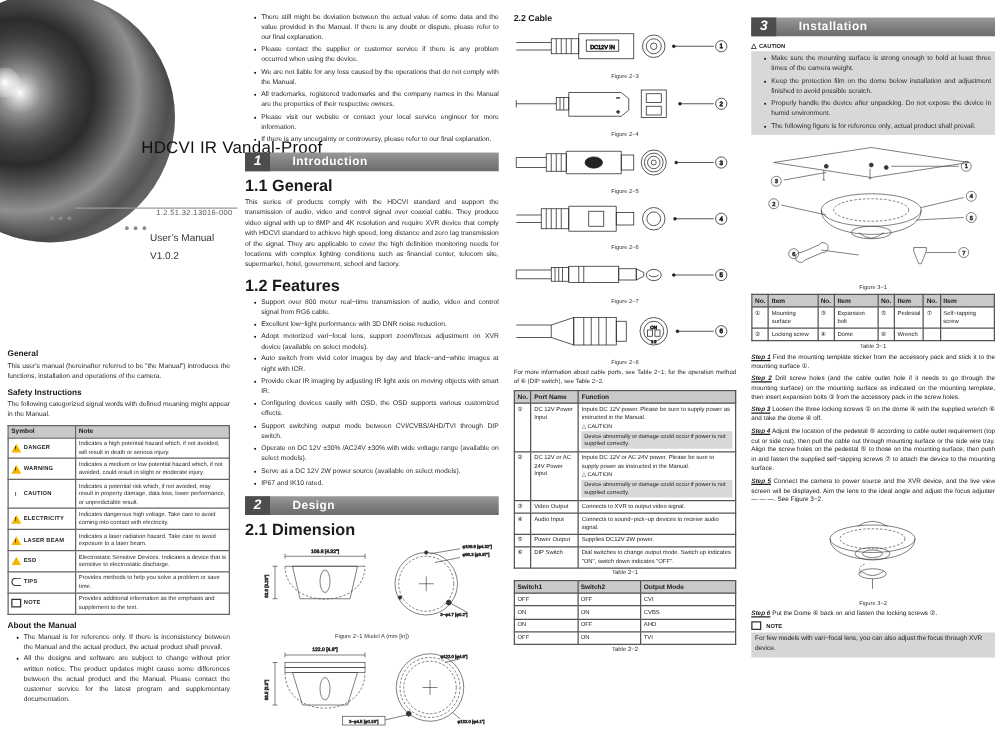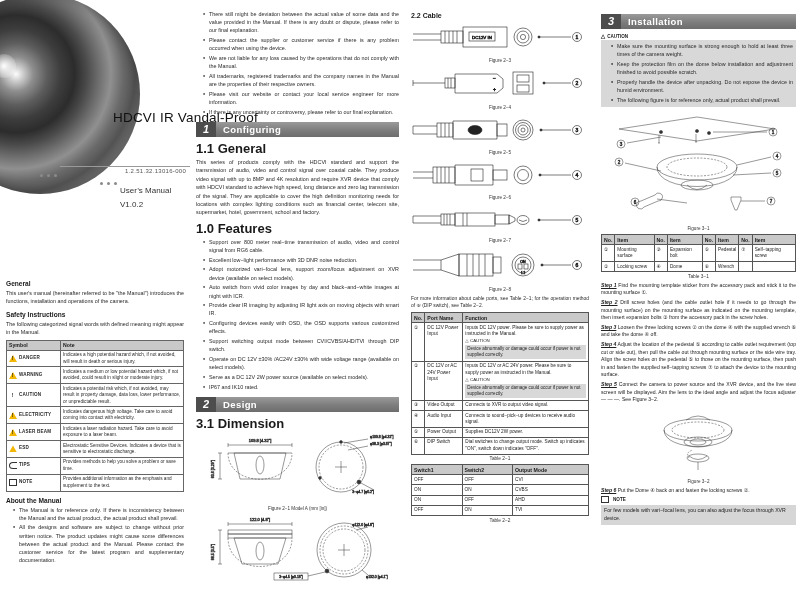--- a/index.html
+++ b/index.html
@@ -82,21 +82,21 @@
   
   .sec {
     display:flex; align-items:center; margin:6px 0 4px;
     background:linear-gradient(180deg,#9a9a9a 0%,#7d7d7d 55%,#6d6d6d 100%);
     height:15px; color:#fff;
   }
   .sec .num {
     width:20px; text-align:center; font-size:11px; font-weight:bold; font-style:italic;
     background:#4d4d4d; height:15px; line-height:15px;
   }
-  .sec .nm { font-size:9.5px; font-weight:bold; padding-left:7px; letter-spacing:.4px;}
+  .sec .nm { font-size:9.5px; font-weight:bold; padding-left:18px; letter-spacing:.4px;}
   .h2 { font-size:13px; font-weight:bold; margin:4px 0 2px; }
   .h2b { font-size:7px; font-weight:bold; margin:4px 0 2px; }
 
   
   .fig-cap { font-size:4.6px; text-align:center; color:#333; margin:1px 0 3px; }
   svg { display:block; }
 
   
   table.gt { width:100%; border-collapse:collapse; }
   table.gt th { background:#c9c9c9; border:.5px solid #555; font-size:5.2px; padding:1.5px 2px; text-align:left; }
@@ -194,46 +194,46 @@
       <li>There still might be deviation between the actual value of some data and the value provided in the Manual. If there is any doubt or dispute, please refer to our final explanation.</li>
       <li>Please contact the supplier or customer service if there is any problem occurred when using the device.</li>
       <li>We are not liable for any loss caused by the operations that do not comply with the Manual.</li>
       <li>All trademarks, registered trademarks and the company names in the Manual are the properties of their respective owners.</li>
       <li>Please visit our website or contact your local service engineer for more information.</li>
       <li>If there is any uncertainty or controversy, please refer to our final explanation.</li>
     </ul>
 
     <div class="sec">
       <div class="num">1</div>
-      <div class="nm">Configuring</div>
+      <div class="nm">Introduction</div>
     </div>
 
     <div class="h2">1.1 General</div>
     <p class="body-text">This series of products comply with the HDCVI standard and support the transmission of audio, video and control signal over coaxial cable. They produce video signal with up to 8MP and 4K resolution and require XVR device that comply with HDCVI standard to achieve high speed, long distance and zero lag transmission of the signal. They are applicable to cover the high definition monitoring needs for locations with complex lighting conditions such as financial center, telecom site, supermarket, hotel, government, school and factory.</p>
 
-    <div class="h2">1.0 Features</div>
+    <div class="h2">1.2 Features</div>
     <ul class="bul">
       <li>Support over 800 meter real−time transmission of audio, video and control signal from RG6 cable.</li>
       <li>Excellent low−light performance with 3D DNR noise reduction.</li>
       <li>Adopt motorized vari−focal lens, support zoom/focus adjustment on XVR device (available on select models).</li>
       <li>Auto switch from vivid color images by day and black−and−white images at night with ICR.</li>
       <li>Provide clear IR imaging by adjusting IR light axis on moving objects with smart IR.</li>
       <li>Configuring devices easily with OSD, the OSD supports various customized effects.</li>
       <li>Support switching output mode between CVI/CVBS/AHD/TVI through DIP switch.</li>
       <li>Operate on DC 12V ±30% /AC24V ±30% with wide voltage range (available on select models).</li>
       <li>Serve as a DC 12V 2W power source (available on select models).</li>
       <li>IP67 and IK10 rated.</li>
     </ul>
 
     <div class="sec">
       <div class="num">2</div>
       <div class="nm">Design</div>
     </div>
 
-    <div class="h2">3.1 Dimension</div>
+    <div class="h2">2.1 Dimension</div>
 
     <div>
       <svg width="200" height="72" viewBox="0 0 200 72">
         <g stroke="#333" fill="none" stroke-width=".5">
 
           <line x1="32" y1="12" x2="96" y2="12"></line>
           <line x1="32" y1="10" x2="32" y2="14"></line>
           <line x1="96" y1="10" x2="96" y2="14"></line>
           <text x="64" y="9" font-size="4" fill="#333" text-anchor="middle" font-family="Liberation Sans, sans-serif">109.8 [4.32"]</text>
           <path d="M32,20 L96,20" stroke="#333"></path>

